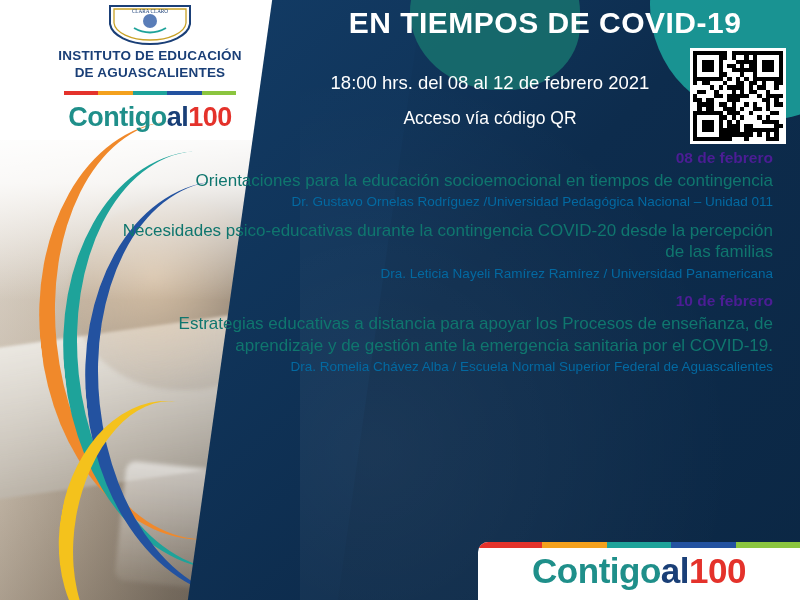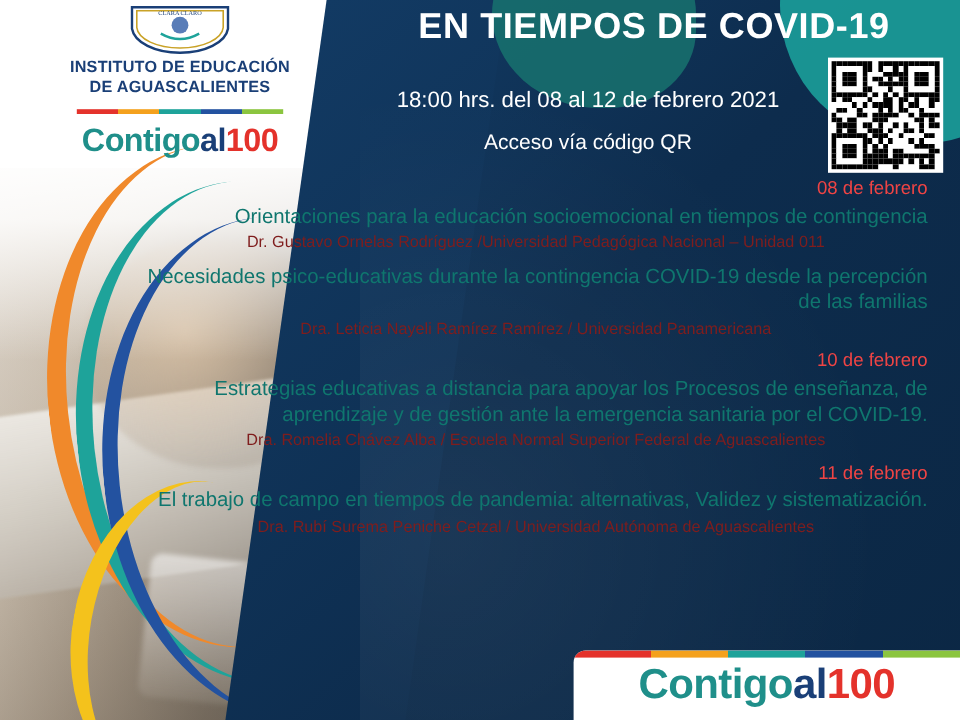--- a/index.html
+++ b/index.html
@@ -237,37 +237,36 @@
   .schedule {
     position: absolute;
     left: 120px; top: 148px;
     width: 665px;
     text-align: right;
     padding-right: 12px;
     color: #ffffff;
   }
   .entry { margin-bottom: 9px; }
   .entry .date {
-    color: #ef4444;
-    font-weight: normal;
+    color: #4c1d95;
+    font-weight: bold;
     font-size: 15.5px;
     line-height: 1.35;
   }
   .entry .title {
     color: #0f766e;
     font-size: 17px;
     line-height: 1.26;
     margin-top: 1px;
   }
   .entry .speaker {
-    color: #7f1d1d;
+    color: #0369a1;
     font-size: 13.5px;
     line-height: 1.3;
     margin-top: 2px;
-    text-align: center;
   }
 
   
   .badge {
     position: absolute;
     left: 478px; top: 542px;
     width: 322px; height: 58px;
     background: #ffffff;
     border-top-left-radius: 10px;
     overflow: hidden;
@@ -782,33 +781,28 @@
       </div>
   </div>
 
   <div class="schedule" id="schedule">
       <div class="entry">
         <div class="date">08 de febrero</div>
         <div class="title">Orientaciones para la educación socioemocional en tiempos de contingencia</div>
         <div class="speaker">Dr. Gustavo Ornelas Rodríguez /Universidad Pedagógica Nacional – Unidad 011</div>
       </div>
       <div class="entry">
-        <div class="title">Necesidades psico-educativas durante la contingencia COVID-19 desde la percepción de las familias</div>
+        <div class="title">Necesidades psico-educativas durante la contingencia COVID-20 desde la percepción de las familias</div>
         <div class="speaker">Dra. Leticia Nayeli Ramírez Ramírez / Universidad Panamericana</div>
       </div>
       <div class="entry">
         <div class="date">10 de febrero</div>
         <div class="title">Estrategias educativas a distancia para apoyar los Procesos de enseñanza, de aprendizaje y de gestión ante la emergencia sanitaria por el COVID-19.</div>
         <div class="speaker">Dra. Romelia Chávez Alba / Escuela Normal Superior Federal de Aguascalientes</div>
       </div>
-      <div class="entry">
-        <div class="date">11 de febrero</div>
-        <div class="title">El trabajo de campo en tiempos de pandemia: alternativas, Validez y sistematización.</div>
-        <div class="speaker">Dra. Rubí Surema Peniche Cetzal / Universidad Autónoma de Aguascalientes</div>
-      </div>
     </div>
 
   <div class="badge">
     <div class="badge-stripe"></div>
     <div class="badge-text">
       <span class="c1">Contigo</span><span class="c2">al</span><span class="c3">100</span>
     </div>
   </div>
 
 </div>

